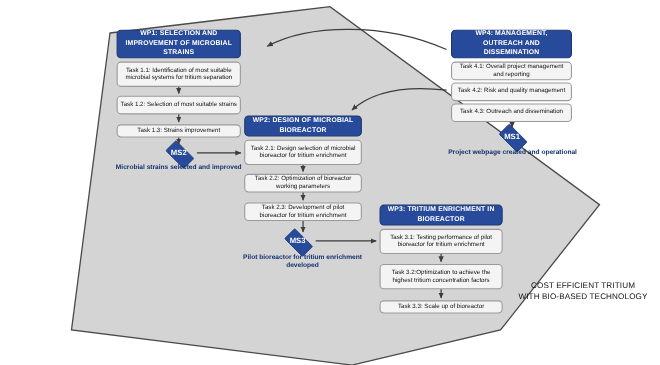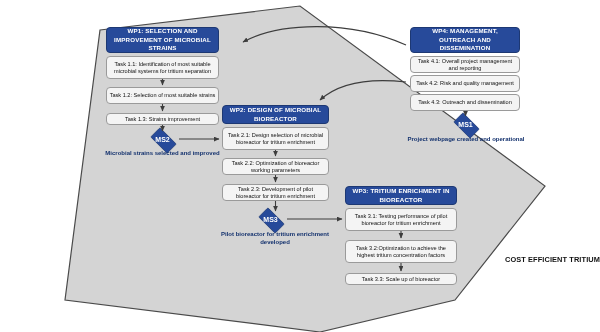--- a/index.html
+++ b/index.html
@@ -59,23 +59,23 @@
   .ms-label{
     position:absolute;
     font-size:6px;line-height:7.6px;
     font-weight:bold;
     color:#14326e;
     text-align:center;
   }
   .outcome{
     position:absolute;
     font-size:7.4px;line-height:10.4px;
-    font-weight:bold;
+    font-weight:normal;
     color:#111111;
-    text-align:right;
+    text-align:center;
     letter-spacing:.1px;
   }
 </style>
 </head>
 <body>
 
 <div id="stage">
 
   <svg id="bgsvg" viewBox="0 0 600 332">
     <polygon points="100,30 300,6 545,186 455,300 320,332 65,300" fill="#d4d4d4" stroke="#4a4a4a" stroke-width="1.2"></polygon>
@@ -126,20 +126,21 @@
   <div class="node task" style="left:410px;top:94px;width:110px;height:17px;">Task 4.3: Outreach and dissemination</div>
 
   <div class="ms-diamond" style="left:450px;top:116px;width:31px;height:17px;">
     <i class="dm"></i>
     <span>MS1</span>
   </div>
   <div class="ms-label" style="left:405px;top:136px;width:122px;">Project webpage created and operational</div>
 
   <div class="outcome" style="left:460px;top:255px;width:140px;">
     <div>COST EFFICIENT TRITIUM</div>
+    <div>WITH BIO-BASED TECHNOLOGY</div>
   </div>
 
   <svg id="arrowsvg" viewBox="0 0 600 332">
     <defs>
       <marker id="ah" markerWidth="6" markerHeight="6" refX="4.6" refY="2.2" orient="auto" markerUnits="strokeWidth">
         <path d="M0,0 L5,2.2 L0,4.4 z" fill="#3d3d3d"></path>
       </marker>
     </defs>
     <g stroke="#3d3d3d" stroke-width="1.1" fill="none" marker-end="url(#ah)">
 

